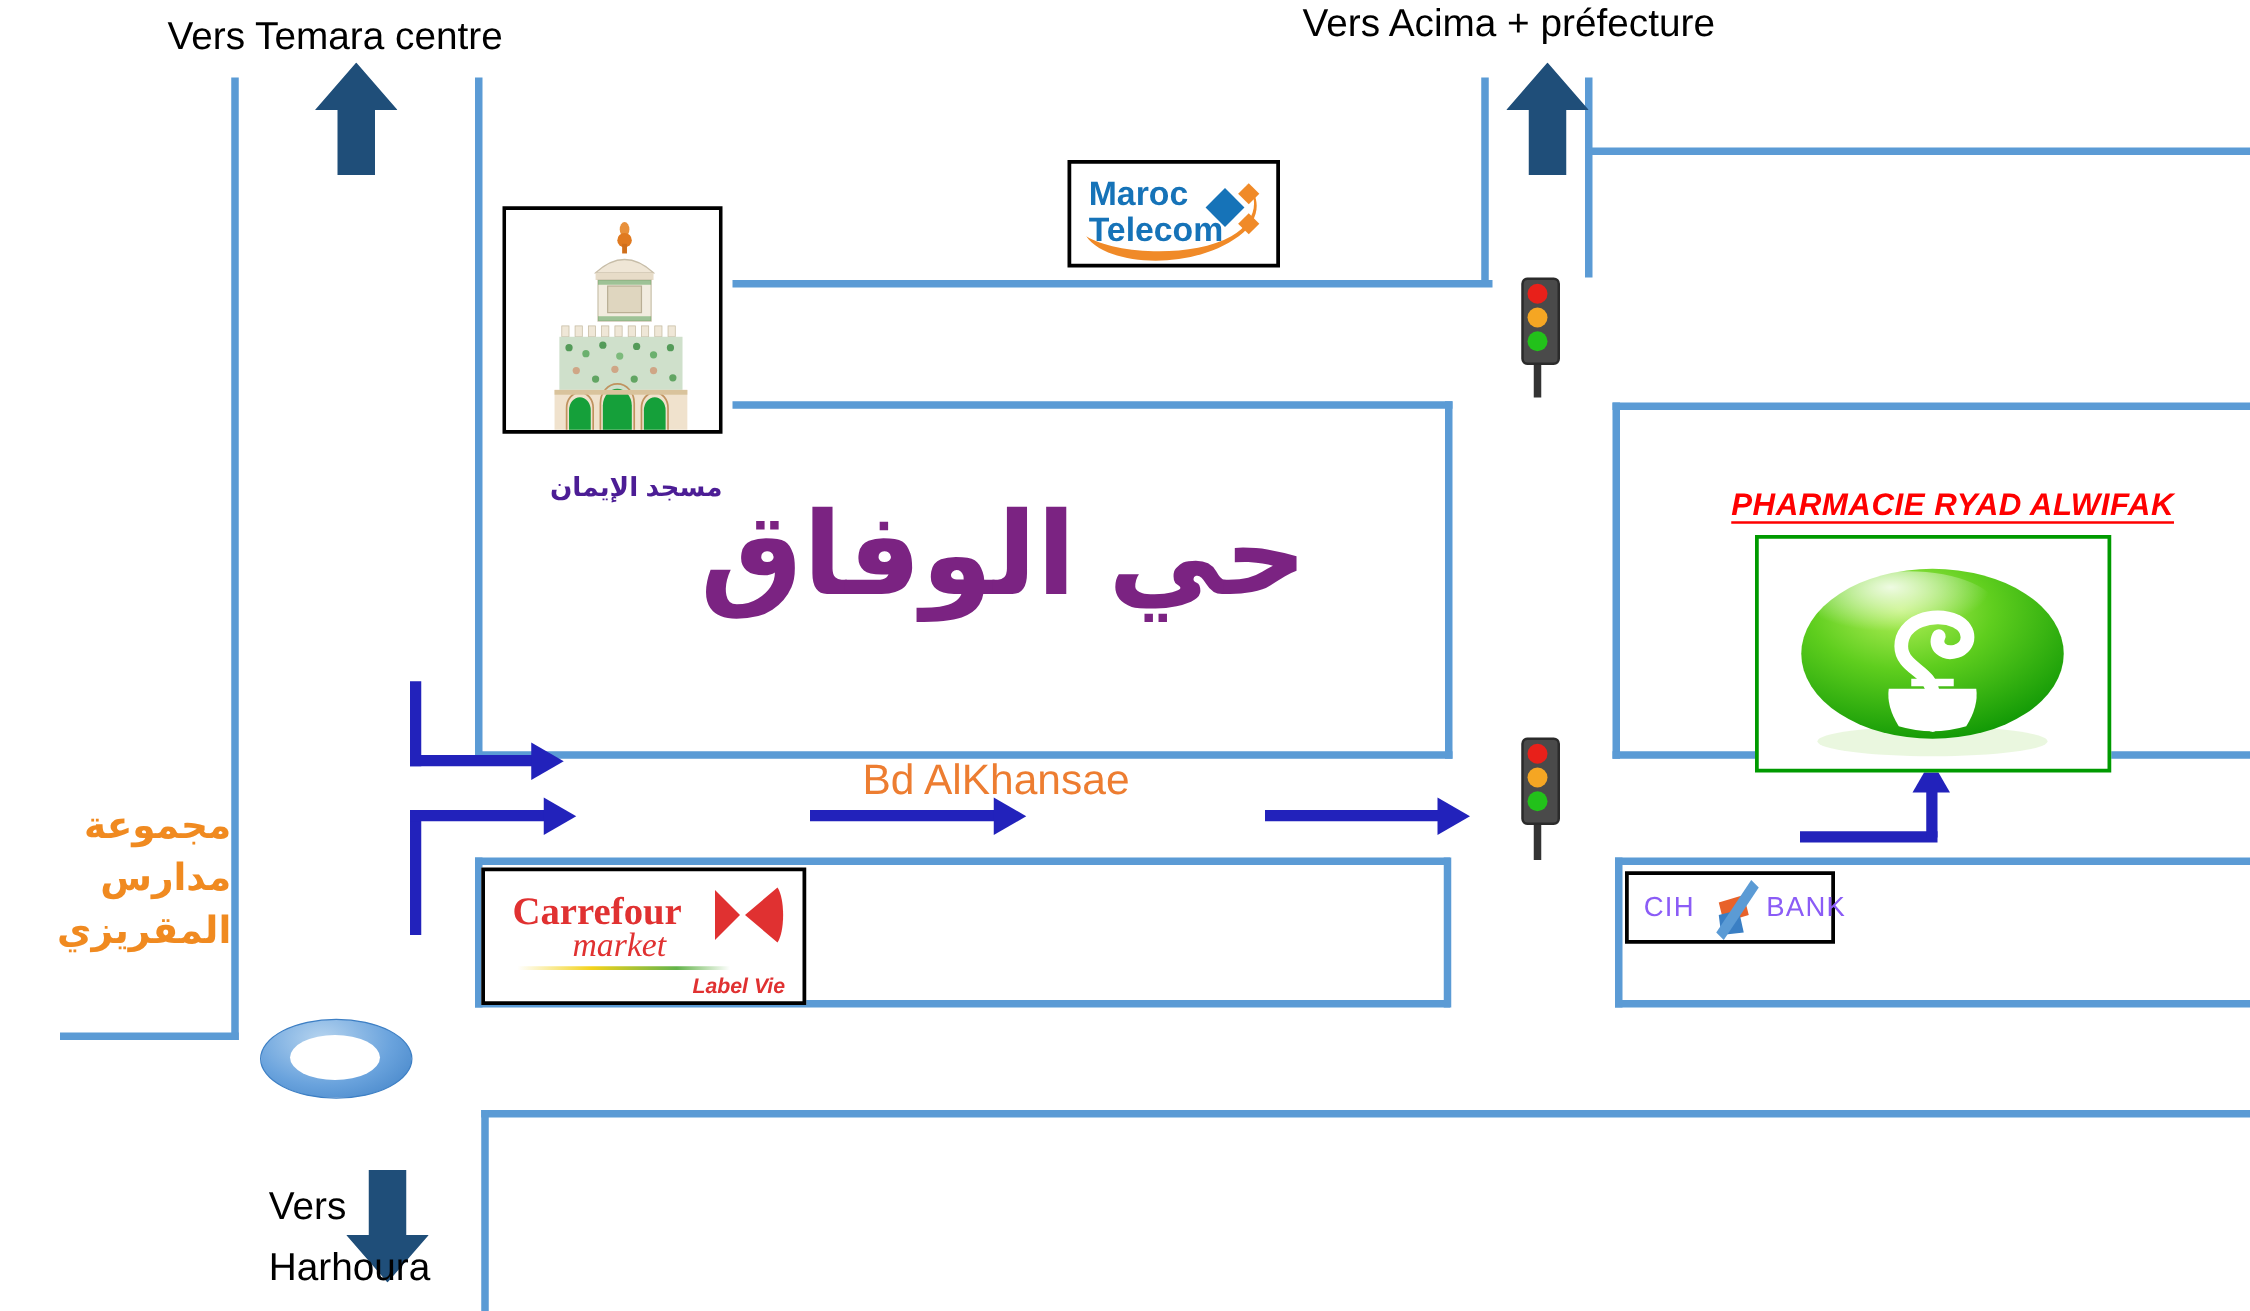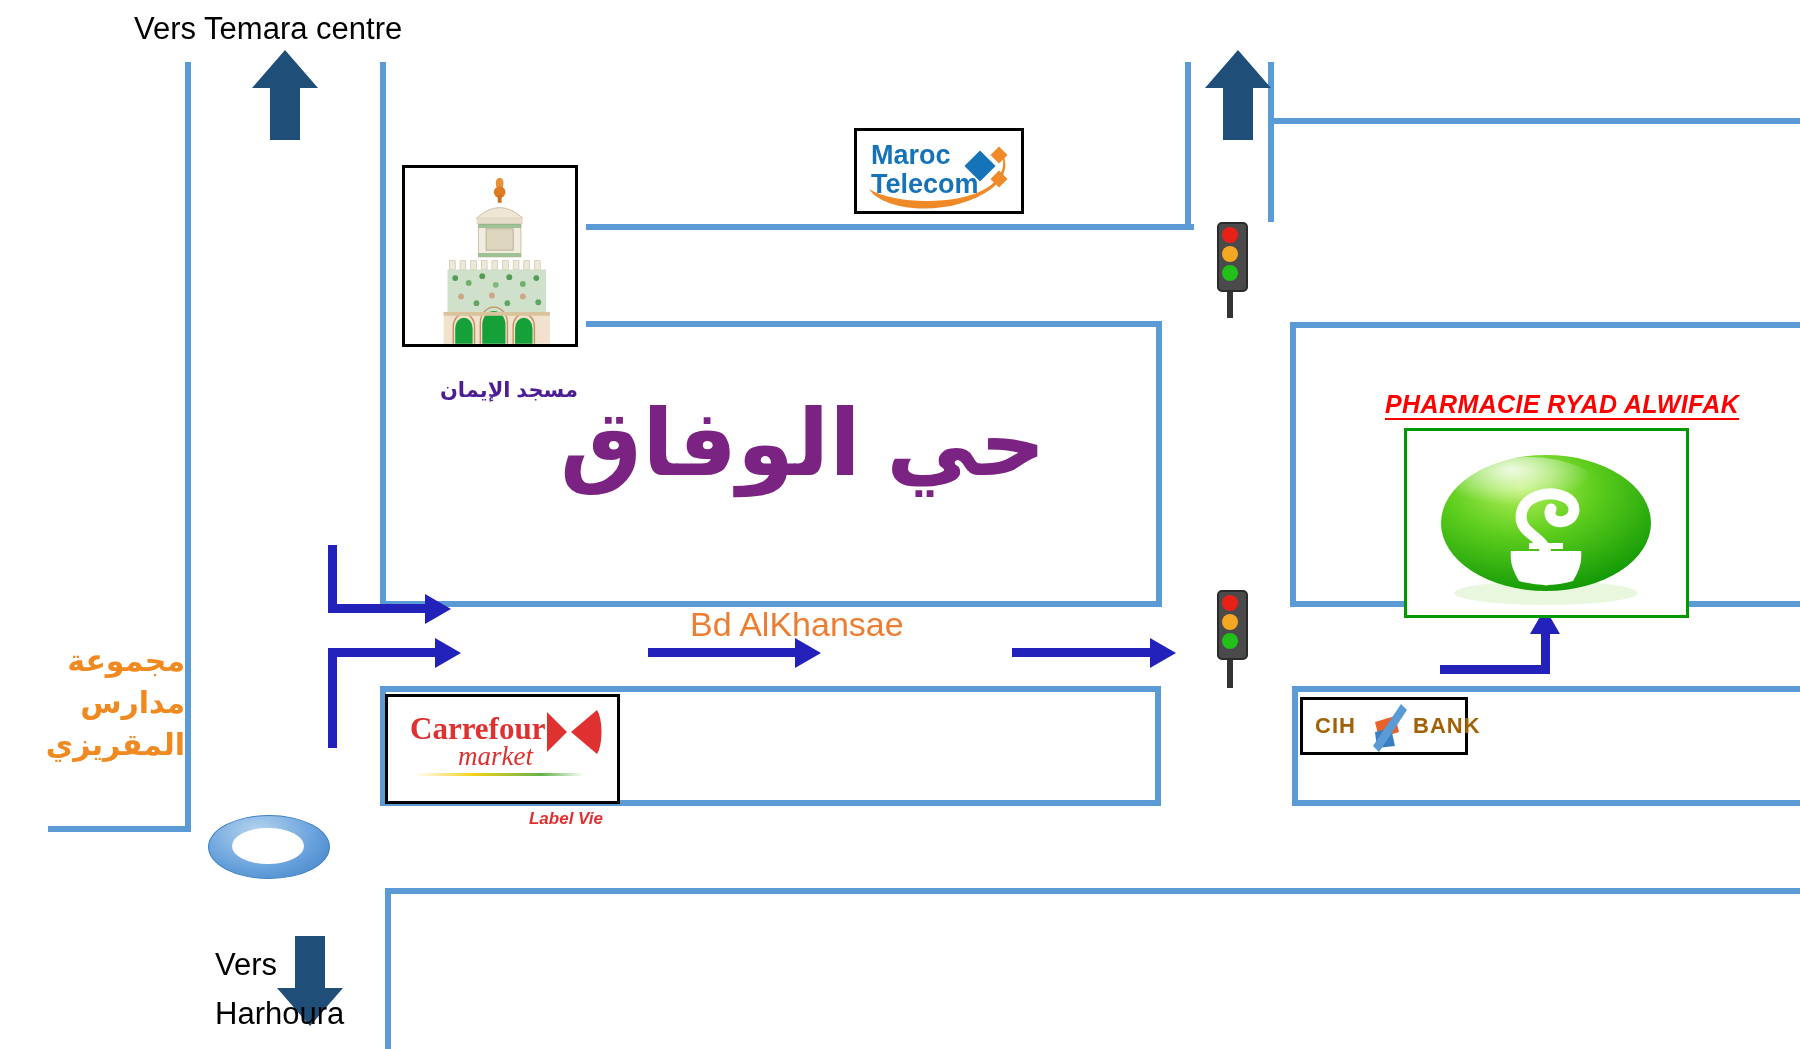--- a/index.html
+++ b/index.html
@@ -45,27 +45,27 @@
   .mt-wrap{position:relative;width:100%;height:100%;}
   .mt-txt{position:absolute;left:14px;top:10px;color:#1673b8;font-weight:bold;
           font-size:27px;line-height:29px;font-family:"Liberation Sans",sans-serif;}
 
   
   .cf-name{position:absolute;left:22px;top:14px;color:#e03131;font-weight:bold;
            font-size:31px;font-family:"Liberation Serif",serif;}
   .cf-market{position:absolute;left:70px;top:44px;color:#e03131;font-style:italic;
              font-size:27px;font-family:"Liberation Serif",serif;}
   .cf-label{position:absolute;right:14px;top:82px;color:#e03131;font-style:italic;
-            font-weight:bold;font-size:17px;margin-top:30px;}
+            font-weight:bold;font-size:17px;}
   .cf-rule{position:absolute;left:26px;top:76px;width:170px;height:3px;
            background:linear-gradient(90deg,#ffffff,#f3d21a 35%,#63b34a 75%,#ffffff);}
 
   
-  .cih-t{position:absolute;top:50%;transform:translateY(-50%);color:#a16207;
-         font-weight:bold;font-size:22px;letter-spacing:1px;}
+  .cih-t{position:absolute;top:50%;transform:translateY(-50%);color:#8b5cf6;
+         font-weight:normal;font-size:22px;letter-spacing:1px;}
 
   
   .cp{position:absolute;background:#f3c000;border:3px solid #1f3864;box-sizing:border-box;
       direction:rtl;text-align:center;color:#111;}
   .cp .l{font-size:13px;font-weight:bold;line-height:17px;}
   .cp .l2{font-size:15px;font-weight:bold;margin-top:14px;}
 
   
   .ring{position:absolute;border-radius:50%;
         background:radial-gradient(ellipse at 40% 25%,#b6d4ef 0%,#6aa3dd 55%,#3d7fc4 100%);
@@ -265,21 +265,21 @@
 
       <path d="M112,150 q27,8 54,0 q10,-16 8,-30 h-70 q-2,14 8,30 Z" fill="#ffffff"></path>
       <path d="M122,112 h34 v6 h-34 Z" fill="#ffffff"></path>
 
       <path d="M139,124 C139,106 114,104 114,86 C114,66 140,58 158,66
                C170,72 170,86 158,90 C148,93 140,86 144,78" fill="none" stroke="#ffffff" stroke-width="11" stroke-linecap="round"></path>
       <path d="M139,124 C139,136 132,142 139,150" fill="none" stroke="#ffffff" stroke-width="9" stroke-linecap="round"></path>
     </svg>
   </div>
 
-  <div class="box" style="left:385px;top:694px;width:235px;height:110px;">
+  <div class="box" style="left:385px;top:694px;width:260px;height:110px;">
     <div style="position:relative;width:100%;height:100%;">
       <span class="cf-name">Carrefour</span>
       <span class="cf-market">market</span>
       <svg style="position:absolute;right:14px;top:12px;" width="62" height="46" viewBox="0 0 62 46">
         <path d="M26,23 L6,3 L6,43 Z" fill="#e03131"></path>
         <path d="M30,23 L56,1 C62,10 62,36 56,45 Z" fill="#e03131"></path>
       </svg>
       <div class="cf-rule"></div>
       <span class="cf-label">Label Vie</span>
     </div>
@@ -298,16 +298,17 @@
   </div>
 
 
   <div class="lbl lbl-school" style="left:20px;top:640px;width:165px;">
     <div>مجموعة</div>
     <div>مدارس</div>
     <div>المقريزي</div>
   </div>
 
   <div class="lbl lbl-vers" style="left:134px;top:10px;">Vers Temara centre</div>
+  <div class="lbl lbl-vers" style="left:1042px;top:0px;">Vers Acima + préfecture</div>
   <div class="lbl lbl-vers" style="left:215px;top:946px;">Vers</div>
   <div class="lbl lbl-vers" style="left:215px;top:995px;text-align:right;">Harhoura</div>
 
 </div>
 
 </body></html>

